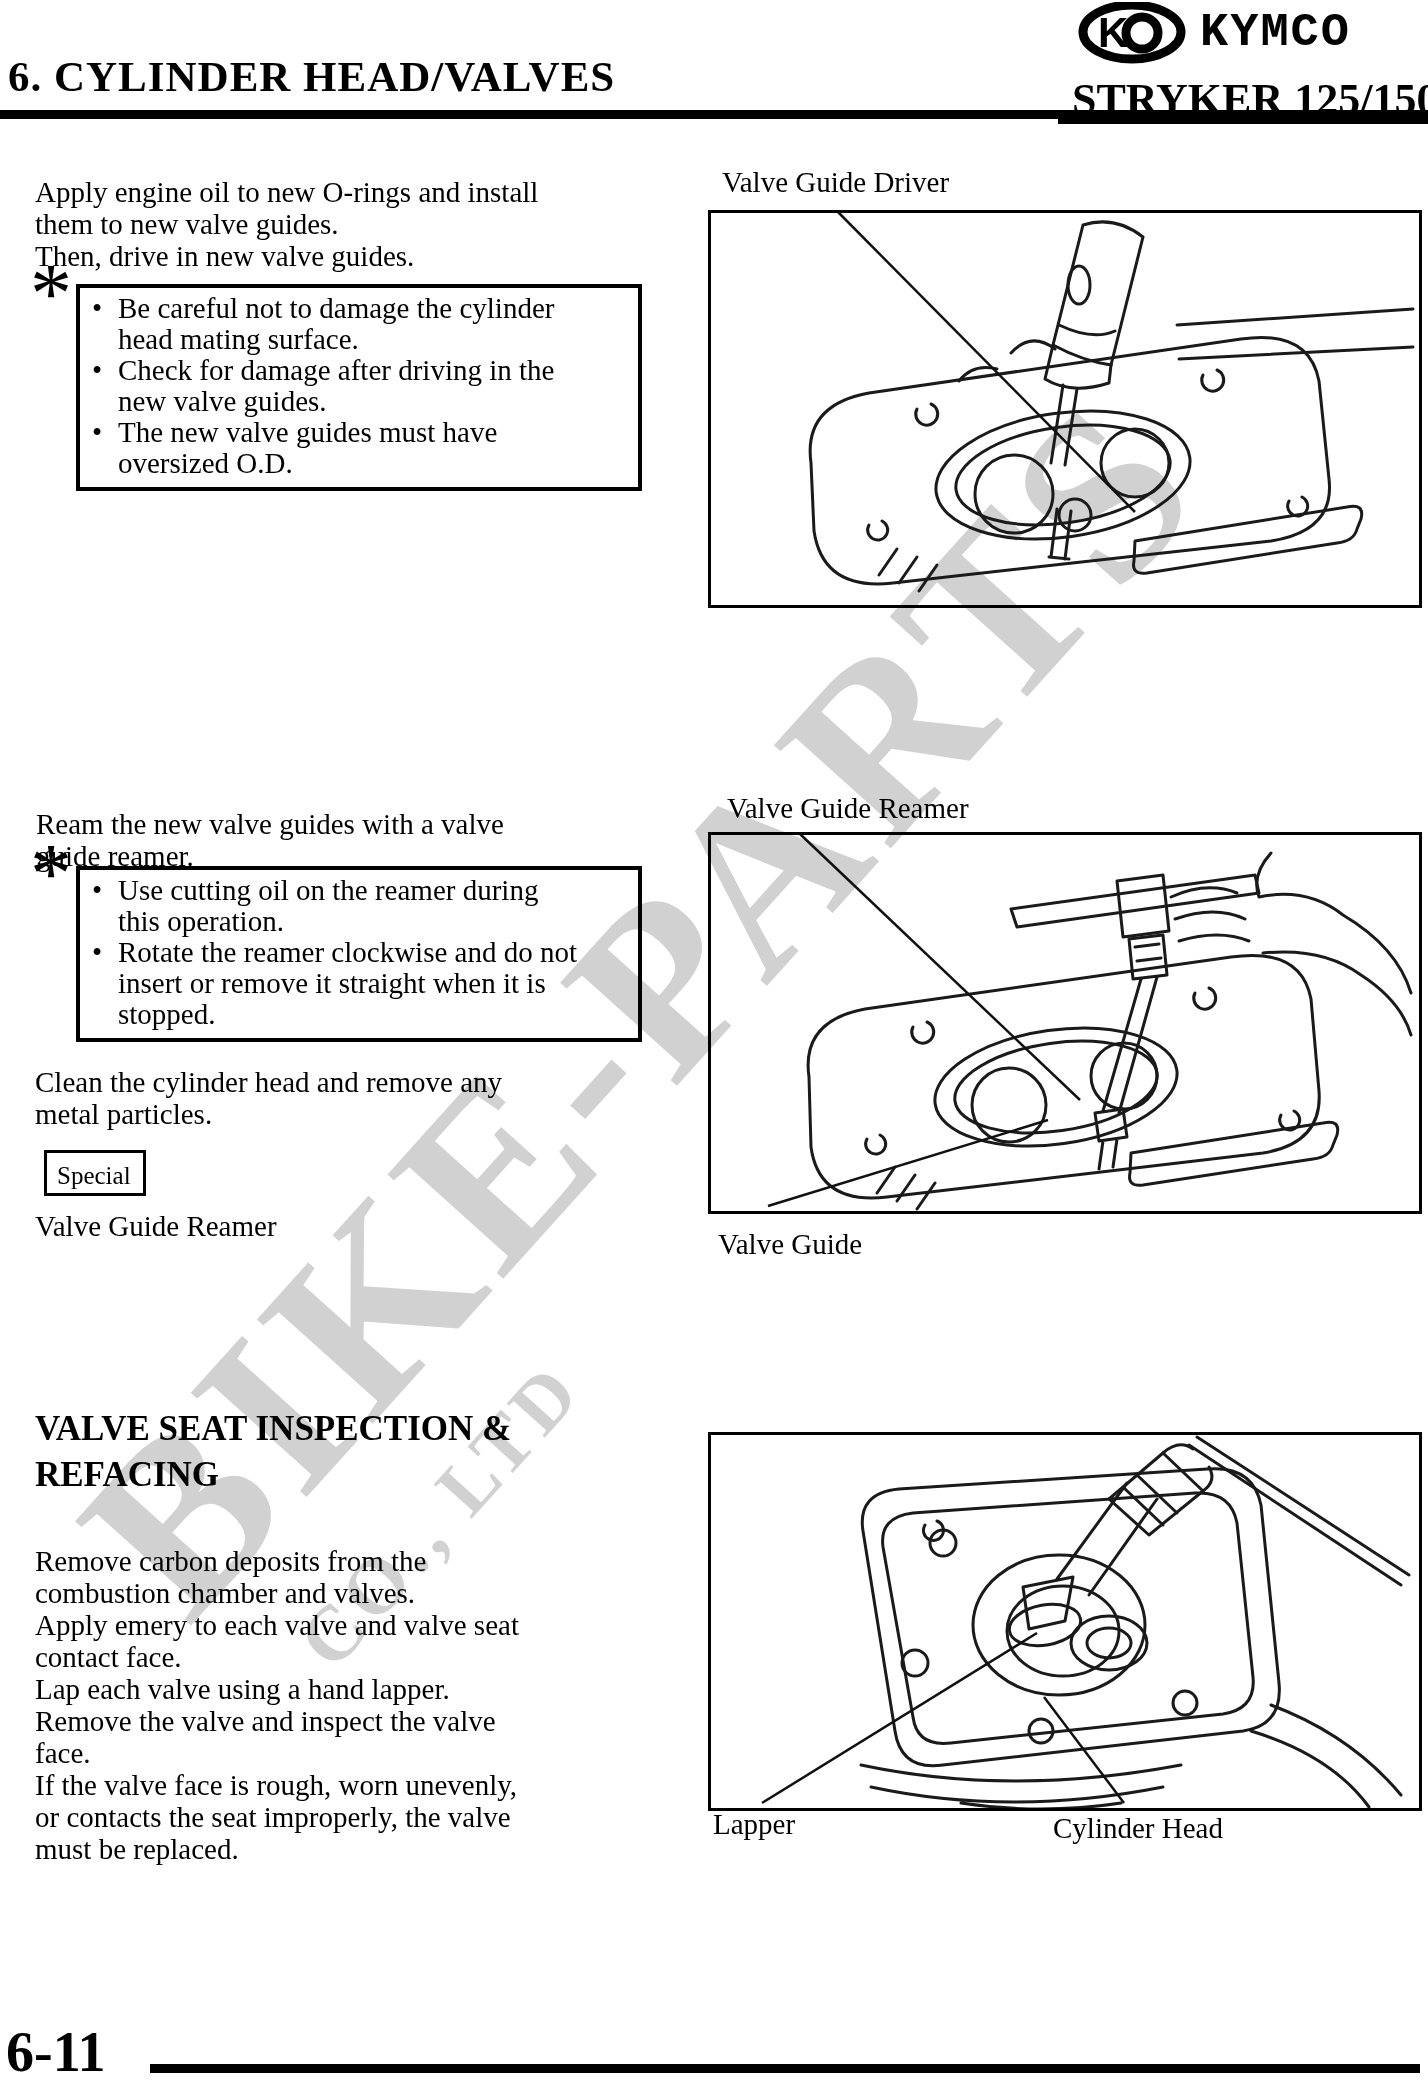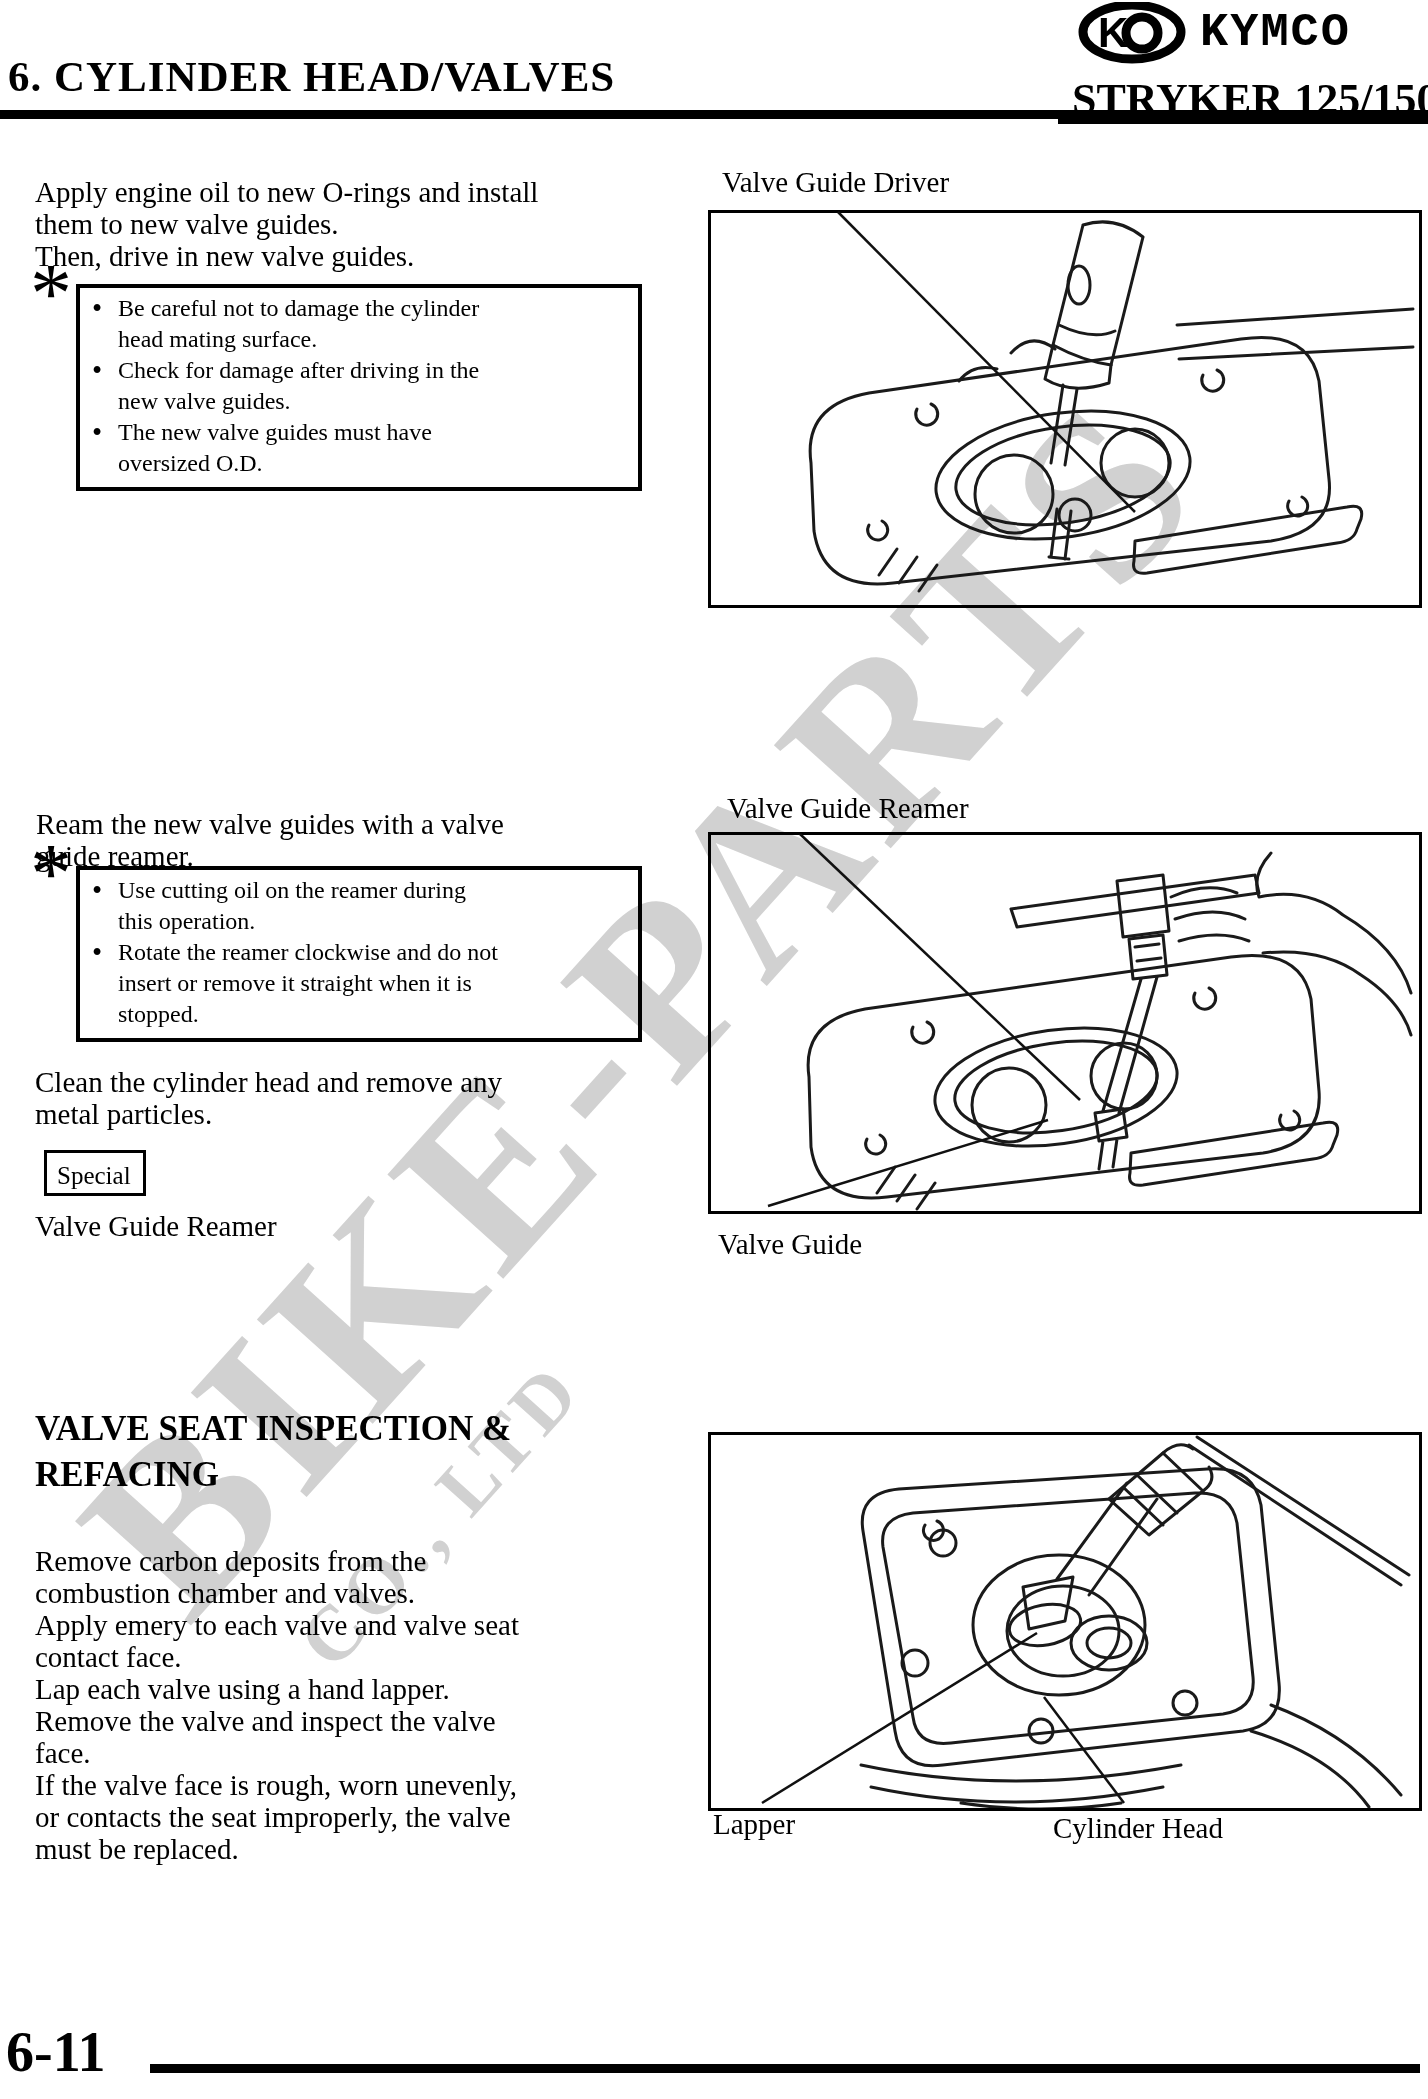--- a/index.html
+++ b/index.html
@@ -4,21 +4,21 @@
 <style>
   html,body{margin:0;padding:0;background:#888;}
   .page{position:relative;width:1428px;height:2099px;background:#ffffff;
         font-family:"Liberation Serif",serif;color:#000;overflow:hidden;}
   .abs{position:absolute;}
   .body-text{font-size:29px;line-height:32px;white-space:pre-line;}
   .fig-label{font-size:29px;white-space:nowrap;}
   .caution-box{border:4px solid #000;width:536px;padding:5px 10px 8px 12px;background:transparent;}
   .bullet-row{display:flex;align-items:flex-start;}
   .bullet-char{width:26px;font-size:29px;line-height:31px;}
-  .bullet-text{flex:1;font-size:24px;line-height:31px;white-space:pre-line;}
+  .bullet-text{flex:1;font-size:29px;line-height:31px;white-space:pre-line;}
   .asterisk{font-size:84px;line-height:1;font-family:"Liberation Serif",serif;}
   .fig-box{border:3px solid #000;background:transparent;}
   .watermark{position:absolute;font-weight:bold;color:#c9c9c9;opacity:.85;
              font-family:"Liberation Serif",serif;text-align:center;pointer-events:none;}
   .wm-main{left:-270px;top:870px;width:1820px;font-size:238px;letter-spacing:10px;
            transform:rotate(-48deg);}
   .wm-sub{left:30px;top:1470px;width:820px;font-size:78px;letter-spacing:6px;
           transform:rotate(-48deg);}
   .header-title{left:8px;top:52px;font-size:43px;font-weight:bold;letter-spacing:1px;white-space:nowrap;}
   .header-rule{left:0;top:110px;width:1428px;height:9px;background:#000;}

